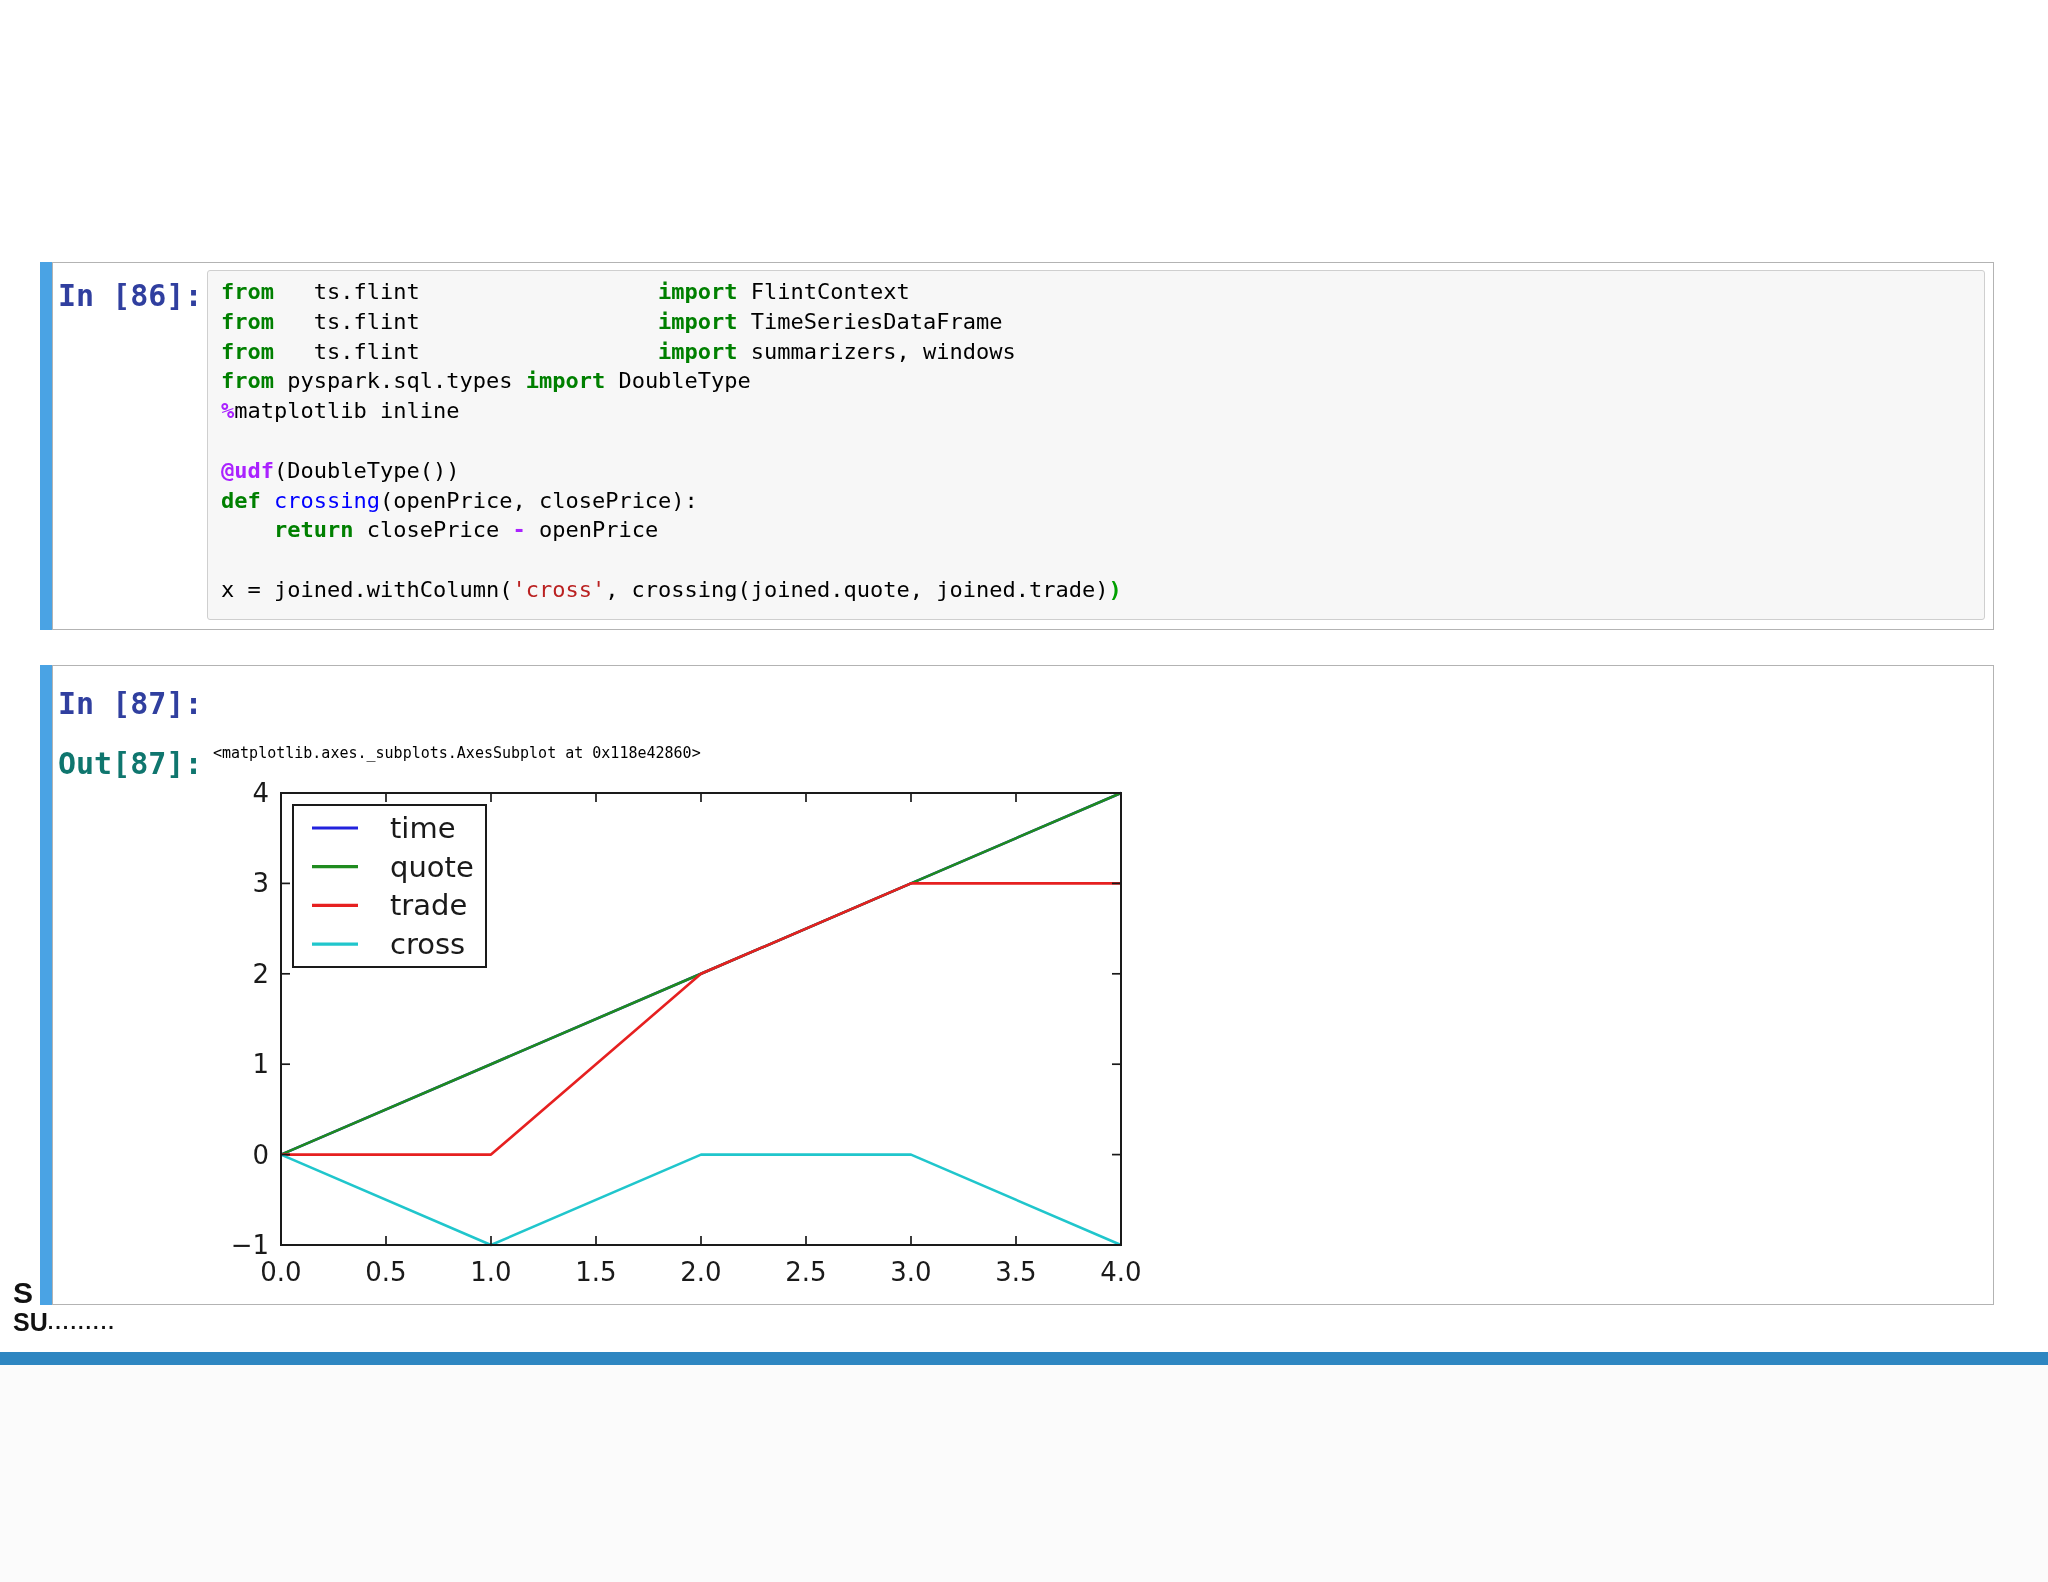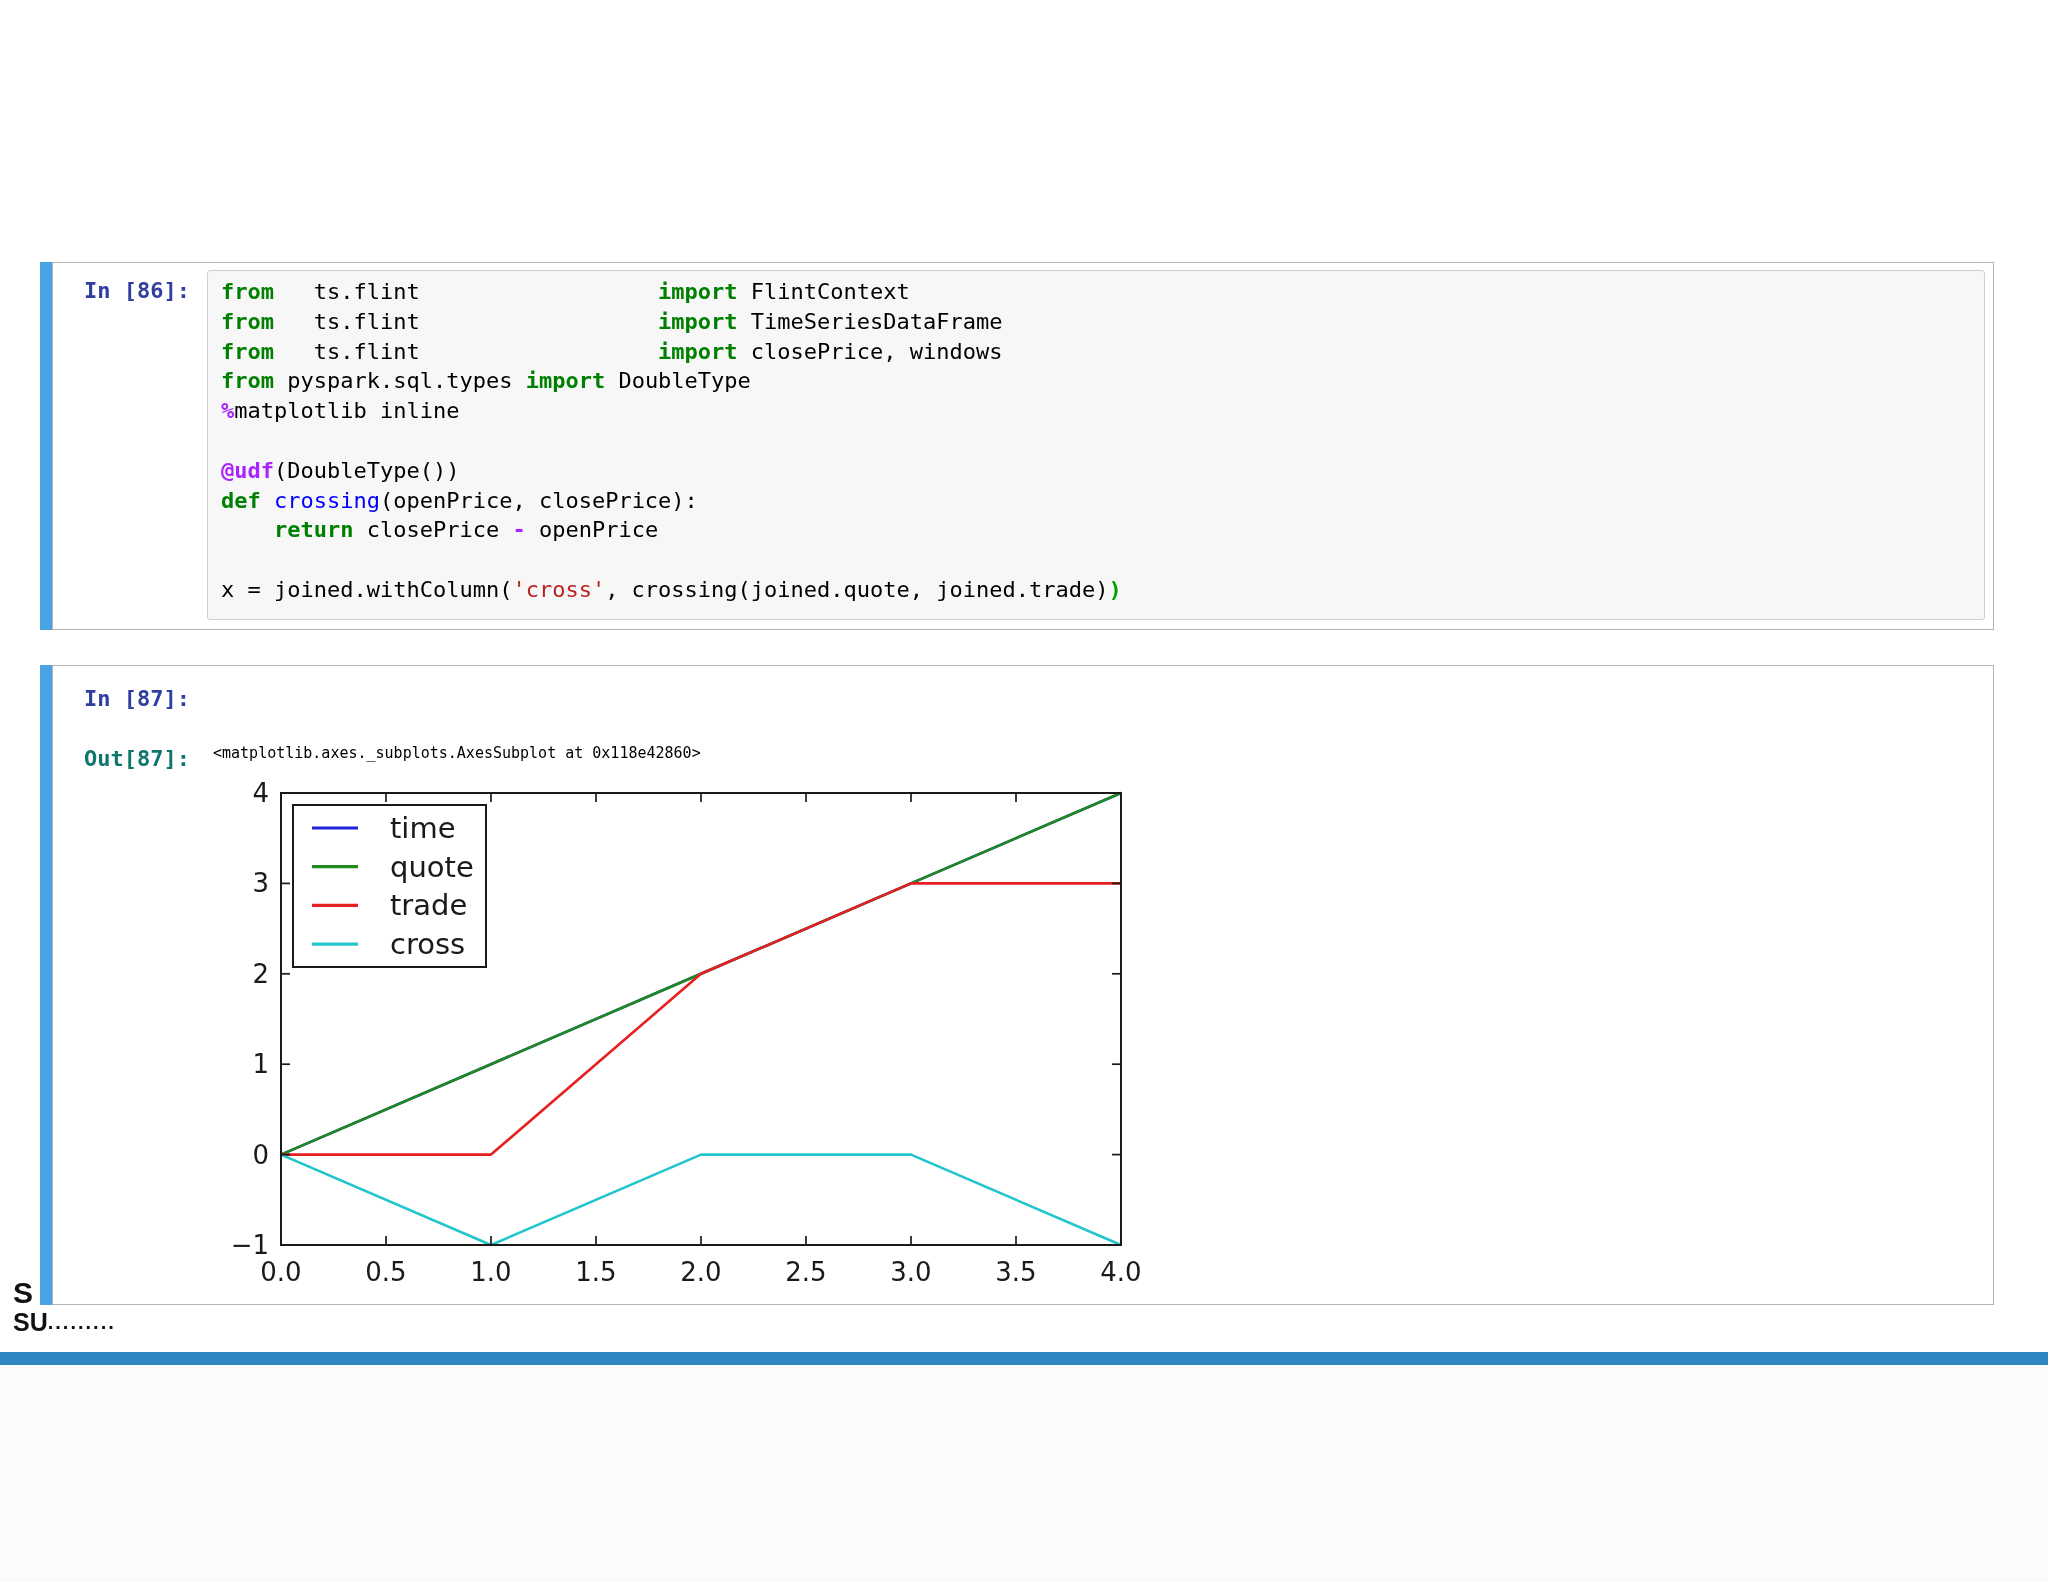--- a/index.html
+++ b/index.html
@@ -3,21 +3,21 @@
 <meta charset="utf-8">
 <style>
   html,body{margin:0;padding:0;background:#ffffff;}
   #slide{position:relative;width:2048px;height:1582px;background:#ffffff;overflow:hidden;
          font-family:"DejaVu Sans",sans-serif;}
   
   .accent-bar{position:absolute;left:40px;width:12px;background:#4aa3e4;}
   .cell{position:absolute;left:52px;width:1942px;border:1px solid #b3b3b3;background:#ffffff;box-sizing:border-box;}
   .prompt{position:absolute;left:58px;width:132px;text-align:right;
           font-family:"DejaVu Sans Mono","Liberation Mono",monospace;
-          font-size:22px;font-weight:600;white-space:pre;}
+          font-size:30px;font-weight:600;white-space:pre;}
   .prompt.in{color:#303f9f;}
   .prompt.out{color:#0f766e;}
   .inputbox{position:absolute;left:207px;width:1778px;background:#f7f7f7;
             border:1px solid #cfcfcf;border-radius:3px;box-sizing:border-box;}
   pre.code{margin:0;padding:6px 0 0 13px;font-family:"DejaVu Sans Mono","Liberation Mono",monospace;
            font-size:22px;line-height:29.8px;color:#000;white-space:pre;}
   .kw{color:#008000;font-weight:bold;}
   .mg{color:#aa22ff;font-weight:bold;}
   .dc{color:#aa22ff;font-weight:bold;}
   .fn{color:#0000ff;}
@@ -45,21 +45,21 @@
 <body>
 
 <div id="slide">
 
   <div class="accent-bar" style="top:262px;height:368px;"></div>
   <div class="cell" style="top:262px;height:368px;"></div>
   <div class="prompt in" style="top:278px;">In [86]:</div>
   <div class="inputbox" style="top:270px;height:350px;">
     <pre class="code"><span class="kw">from</span><span class="pl">   ts.flint                  </span><span class="kw">import</span><span class="pl"> FlintContext</span>
 <span class="kw">from</span><span class="pl">   ts.flint                  </span><span class="kw">import</span><span class="pl"> TimeSeriesDataFrame</span>
-<span class="kw">from</span><span class="pl">   ts.flint                  </span><span class="kw">import</span><span class="pl"> closePrice, windows</span>
+<span class="kw">from</span><span class="pl">   ts.flint                  </span><span class="kw">import</span><span class="pl"> summarizers, windows</span>
 <span class="kw">from</span><span class="pl"> pyspark.sql.types </span><span class="kw">import</span><span class="pl"> DoubleType</span>
 <span class="mg">%</span><span class="pl">matplotlib inline</span>
 
 <span class="dc">@udf</span><span class="pl">(DoubleType())</span>
 <span class="kw">def</span><span class="pl"> </span><span class="fn">crossing</span><span class="pl">(openPrice, closePrice):</span>
 <span class="pl">    </span><span class="kw">return</span><span class="pl"> closePrice </span><span class="op">-</span><span class="pl"> openPrice</span>
 
 <span class="pl">x = joined.withColumn(</span><span class="st">'cross'</span><span class="pl">, crossing(joined.quote, joined.trade)</span><span class="br">)</span></pre>
   </div>
 

